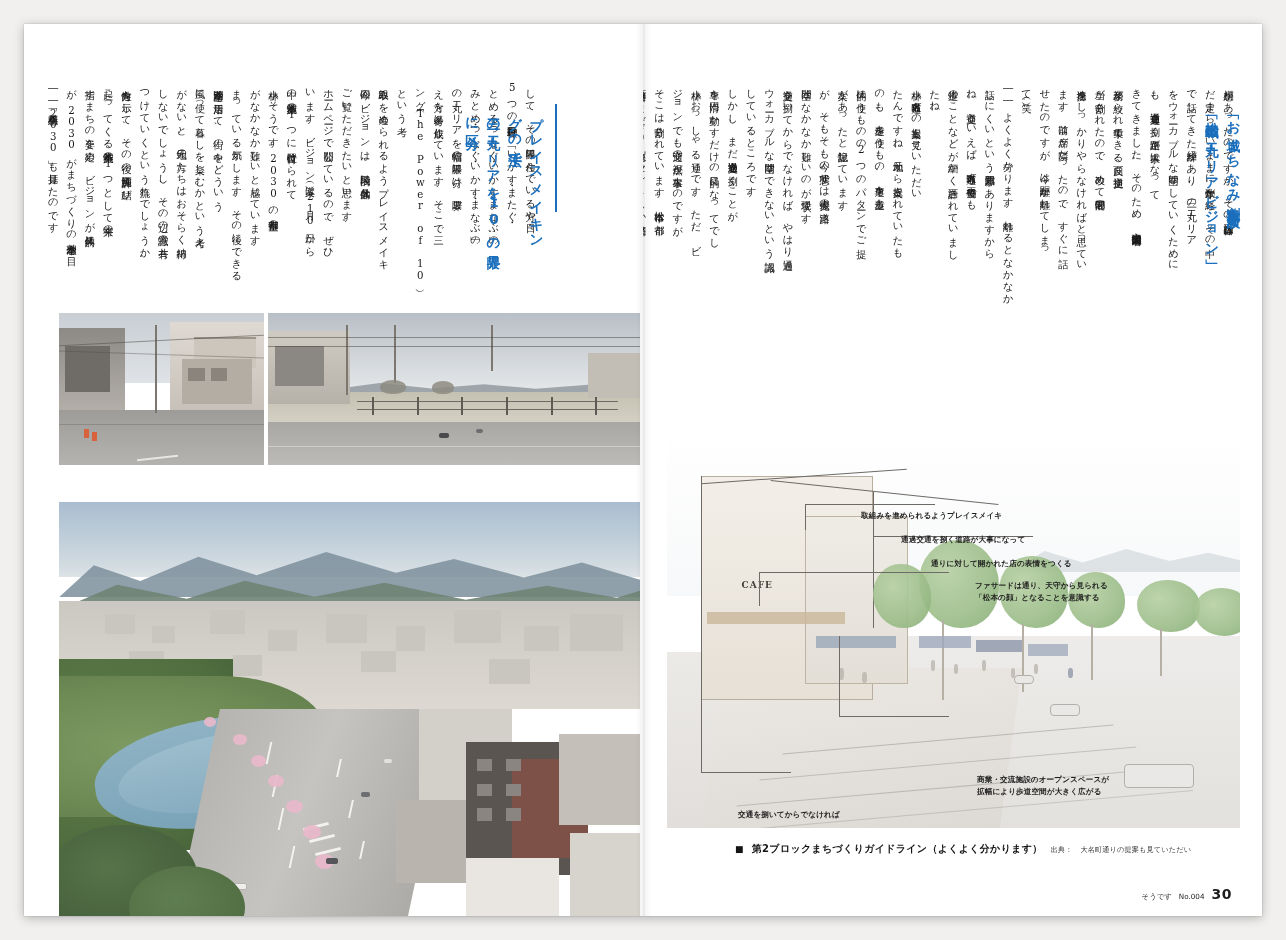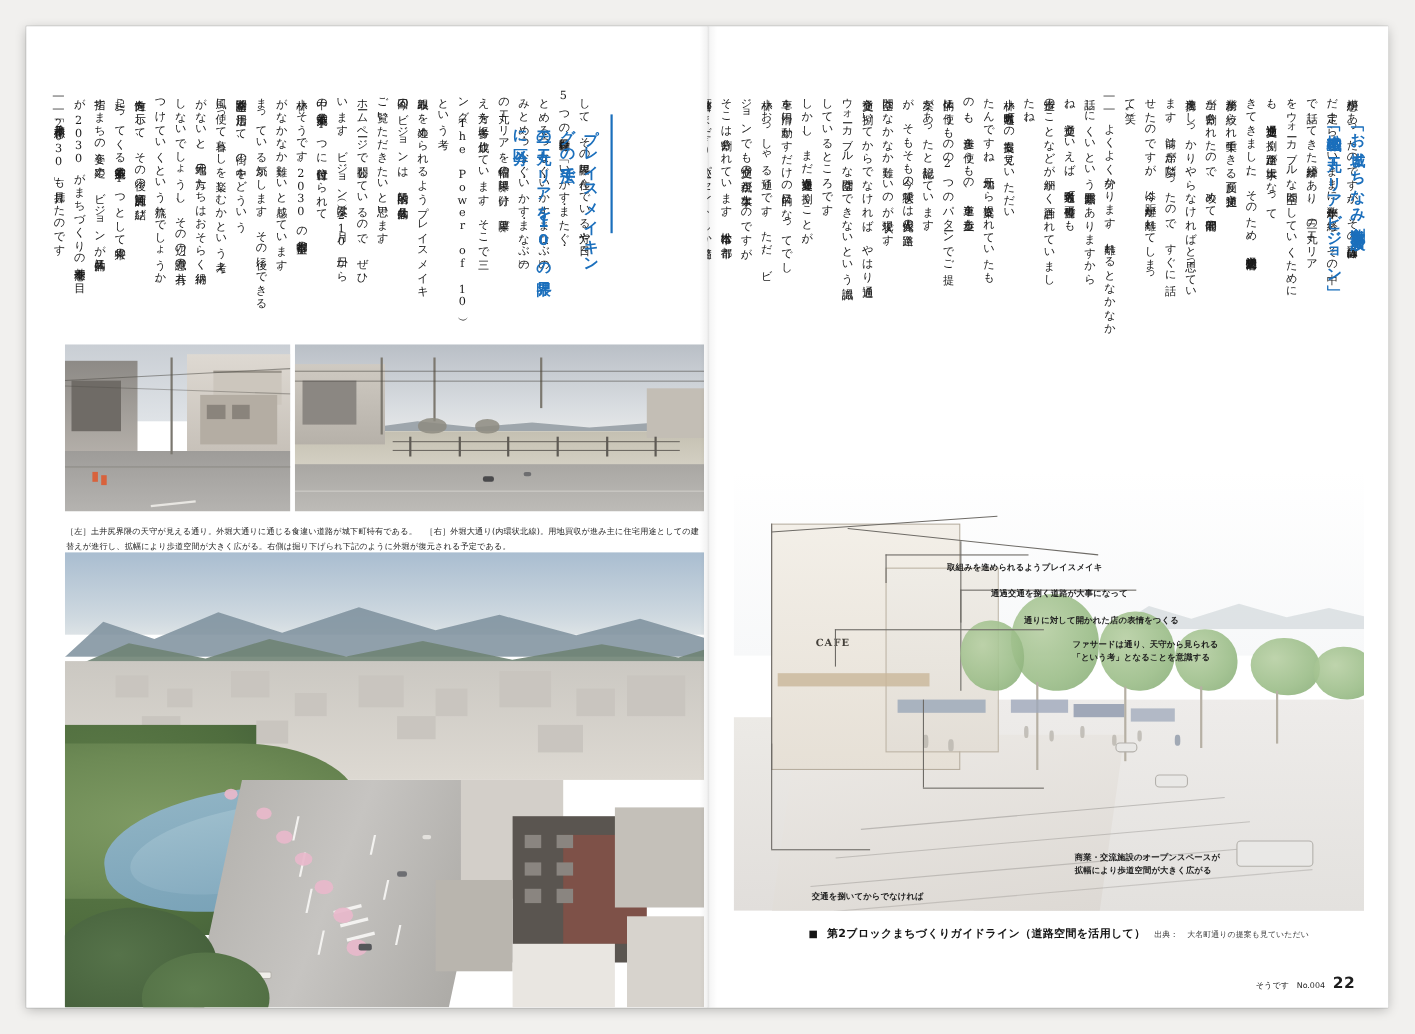--- a/index.html
+++ b/index.html
@@ -421,21 +421,20 @@
           <div class="ph-b-wire" style="top:22%"></div>
           <div class="ph-b-tree" style="left:30%;top:44%;width:7%;height:9%"></div>
           <div class="ph-b-tree" style="left:44%;top:45%;width:6%;height:8%"></div>
           <div class="ph-b-car" style="left:46%;bottom:18%;width:10px;height:5px;background:#4a4a4c"></div>
           <div class="ph-b-car" style="left:56%;bottom:21%;width:7px;height:4px;background:#6e6e70"></div>
           <div style="position:absolute;left:0;bottom:12%;width:100%;height:1px;background:#cfcdc9"></div>
         </div>
 
       </div>
 
-      <div class="caption" id="lp-caption">［左］土井尻界隈の天守が見える通り。外堀大通りに通じる食違い道路が城下町特有である。　［右］外堀大通り(内環状北線)。用地買収が進み主に住宅用途としての建替えが進行し、拡幅により歩道空間が大きく広がる。右側は掘り下げられ下記のように外堀が復元される予定である。</div>
 
       <div class="render">
         <div class="rd-sky"></div>
         <div class="rd-mtn1"></div>
         <div class="rd-mtn2"></div>
         <div class="rd-city"></div>
 
         <div class="rd-bldg" style="left:8%;top:27%;width:5%;height:5%"></div>
         <div class="rd-bldg" style="left:16%;top:30%;width:4%;height:4%"></div>
         <div class="rd-bldg" style="left:26%;top:26%;width:6%;height:6%"></div>
@@ -614,36 +613,36 @@
         <div class="sk-line" style="left:6%;top:86%;width:90px"></div>
         <div class="sk-vline" style="left:6%;top:62%;height:24%"></div>
         <div class="sk-line" style="left:30%;top:72%;width:110px"></div>
         <div class="sk-vline" style="left:30%;top:52%;height:20%"></div>
       </div>
 
       <div class="annot" style="left:218px;top:486px;">取組みを進められるようプレイスメイキ</div>
       <div class="annot" style="left:258px;top:510px;">通過交通を捌く道路が大事になって</div>
       <div class="annot" style="left:288px;top:534px;">通りに対して開かれた店の表情をつくる</div>
       <div class="annot" style="left:332px;top:556px;white-space:pre-line;">ファサードは通り、天守から見られる
-「という考」となることを意識する</div>
+「松本の顔」となることを意識する</div>
       <div class="annot" style="left:334px;top:750px;white-space:pre-line;">商業・交流施設のオープンスペースが
 拡幅により歩道空間が大きく広がる</div>
       <div class="annot" style="left:95px;top:785px;">交通を捌いてからでなければ</div>
 
       <div class="fig-title">
         <span class="sq">■</span>
-        <span>第2ブロックまちづくりガイドライン（道路空間を活用して）</span>
+        <span>第2ブロックまちづくりガイドライン（よくよく分かります）</span>
         <span class="fig-src">出典：</span>
         <span class="fig-src">大名町通りの提案も見ていただい</span>
       </div>
 
       <div class="footer">
         <span class="mag">そうです</span>
         <span class="no">No.004</span>
-        <span class="pg">22</span>
+        <span class="pg">30</span>
       </div>
 
     </div>
 
     <div class="gutter"></div>
 
   </div>
 
 </div>
 

